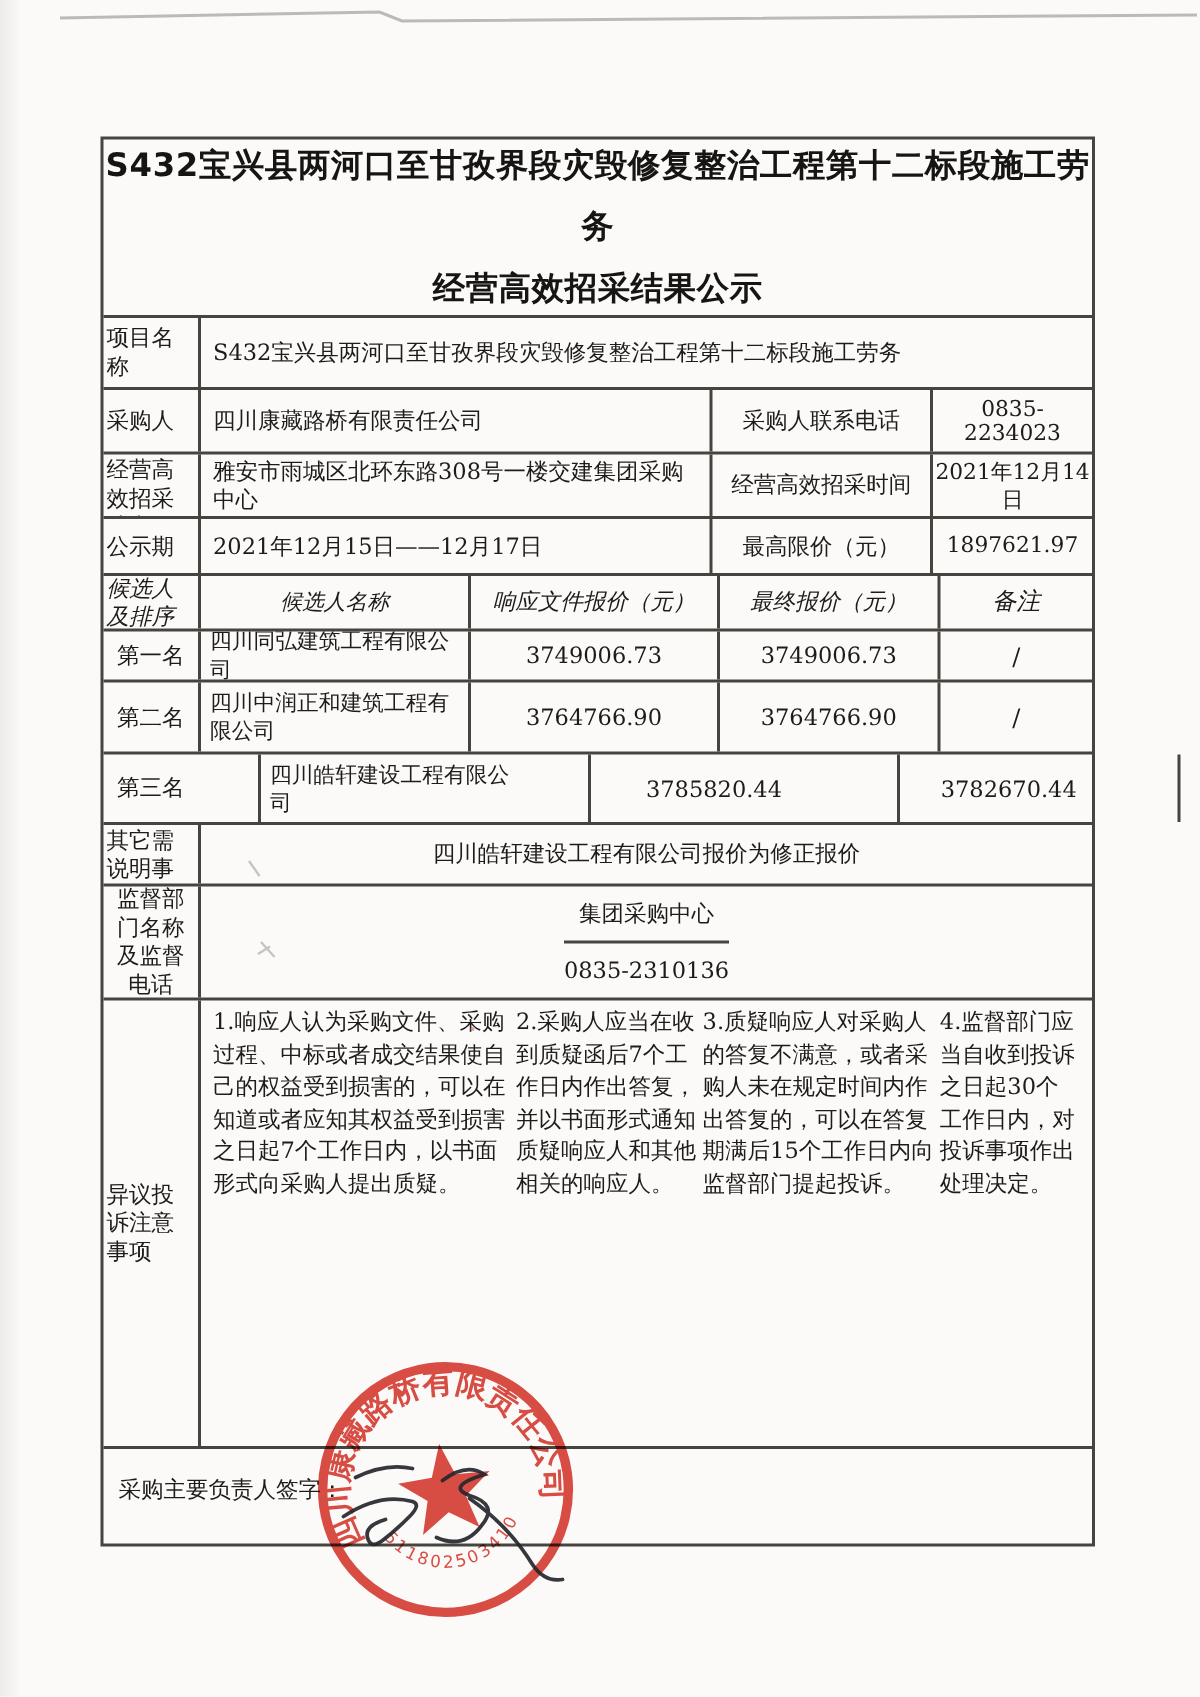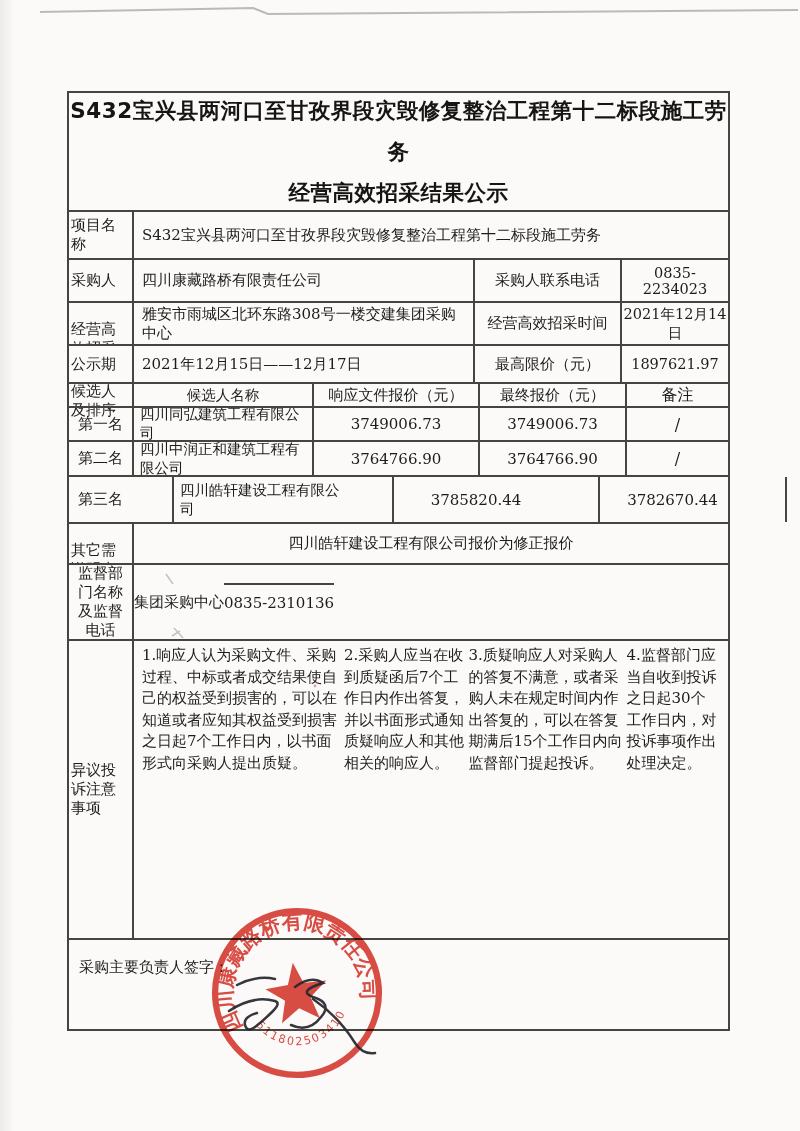--- a/index.html
+++ b/index.html
@@ -22,45 +22,45 @@
   }
   .row{display:flex;box-sizing:border-box;flex:0 0 auto;}
   .row + .row{border-top:2px solid #45443f;}
   .cell{box-sizing:border-box;display:flex;align-items:center;overflow:hidden;}
   .cell + .cell{border-left:2px solid #45443f;}
   .r-title{height:117px;}
   .r-project{height:48px;}
   .r-purchaser{height:43px;}
   .r-venue{height:43px;}
   .r-publicity{height:38px;}
-  .r-chead{height:24px;}
+  .r-chead{height:37px;font-style:italic;}
   .r-c1{height:34px;}
-  .r-c2{height:35px;}
+  .r-c2{height:48px;}
   .r-c3{height:47px;gap:40px;}
   .r-other{height:41px;}
   .r-supervision{height:76px;}
   .r-objection{height:299px;}
   .r-signature{height:56px;}
-  .c-label{width:63px;flex:0 0 63px;padding:17px 2px;line-height:19px;font-size:15px;word-break:break-all;}
+  .c-label{width:63px;flex:0 0 63px;padding:1px 2px;line-height:19px;font-size:15px;word-break:break-all;}
   .c-label.top{align-items:flex-start;}
   .c-mid{width:147px;flex:0 0 147px;justify-content:center;text-align:center;font-size:15px;}
   .c-val{width:108px;flex:0 0 108px;justify-content:center;text-align:center;font-size:14.5px;}
   .c-grow{flex:1 1 auto;padding:2px 8px;font-size:15px;word-break:break-all;}
   .c-center{justify-content:center;text-align:center;padding:2px 4px;}
   .c-name{width:180px;flex:0 0 180px;padding:2px 6px;font-size:14.5px;word-break:break-all;}
   .c-p1{width:166px;flex:0 0 166px;justify-content:center;font-size:15px;}
   .c-p2{width:147px;flex:0 0 147px;justify-content:center;font-size:15px;}
   .c-rem{flex:1 1 auto;justify-content:center;font-size:16px;}
   .title-cell{
     flex:1;display:flex;flex-direction:column;justify-content:center;align-items:center;
     font-family:"DejaVu Sans","Liberation Sans",sans-serif;
     font-weight:bold;font-size:21.5px;line-height:41px;letter-spacing:0.5px;color:#161513;
     text-align:center;
   }
-  .sup-right{flex:1 1 auto;display:flex;flex-direction:row;}
+  .sup-right{flex:1 1 auto;display:flex;flex-direction:column;}
   .sup-sub{box-sizing:border-box;display:flex;align-items:center;justify-content:center;font-size:15px;}
   .sup-sub.first{height:37px;}
   .sup-sub.second{height:39px;border-top:2px solid #45443f;}
   .objection-body{
     flex:1 1 auto;padding:4px 10px 4px 8px;font-size:15px;line-height:21.5px;
     display:flex;flex-direction:row;justify-content:center;word-break:break-all;
     align-items:stretch;
   }
   .objection-body div{text-align:left;}
   .sig-cell{flex:1;padding-left:10px;font-size:15px;}

